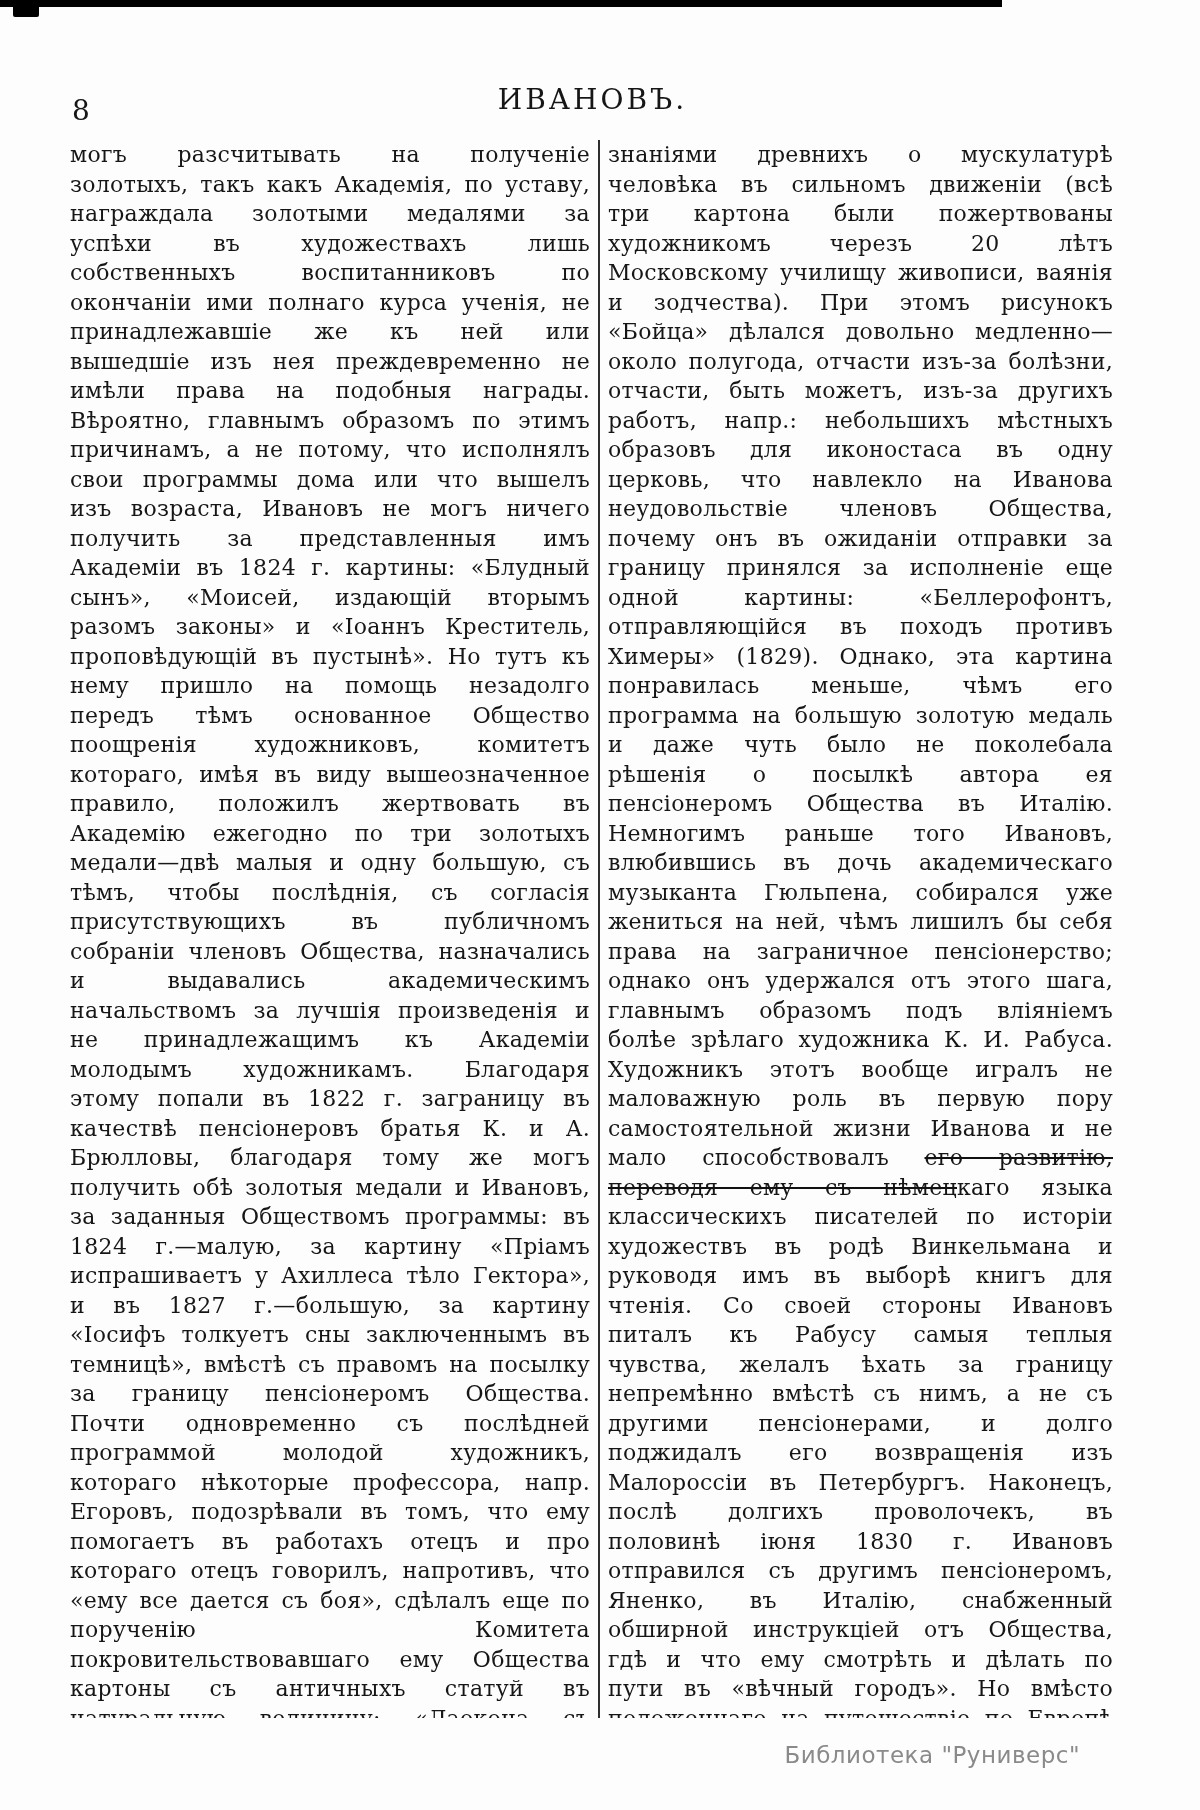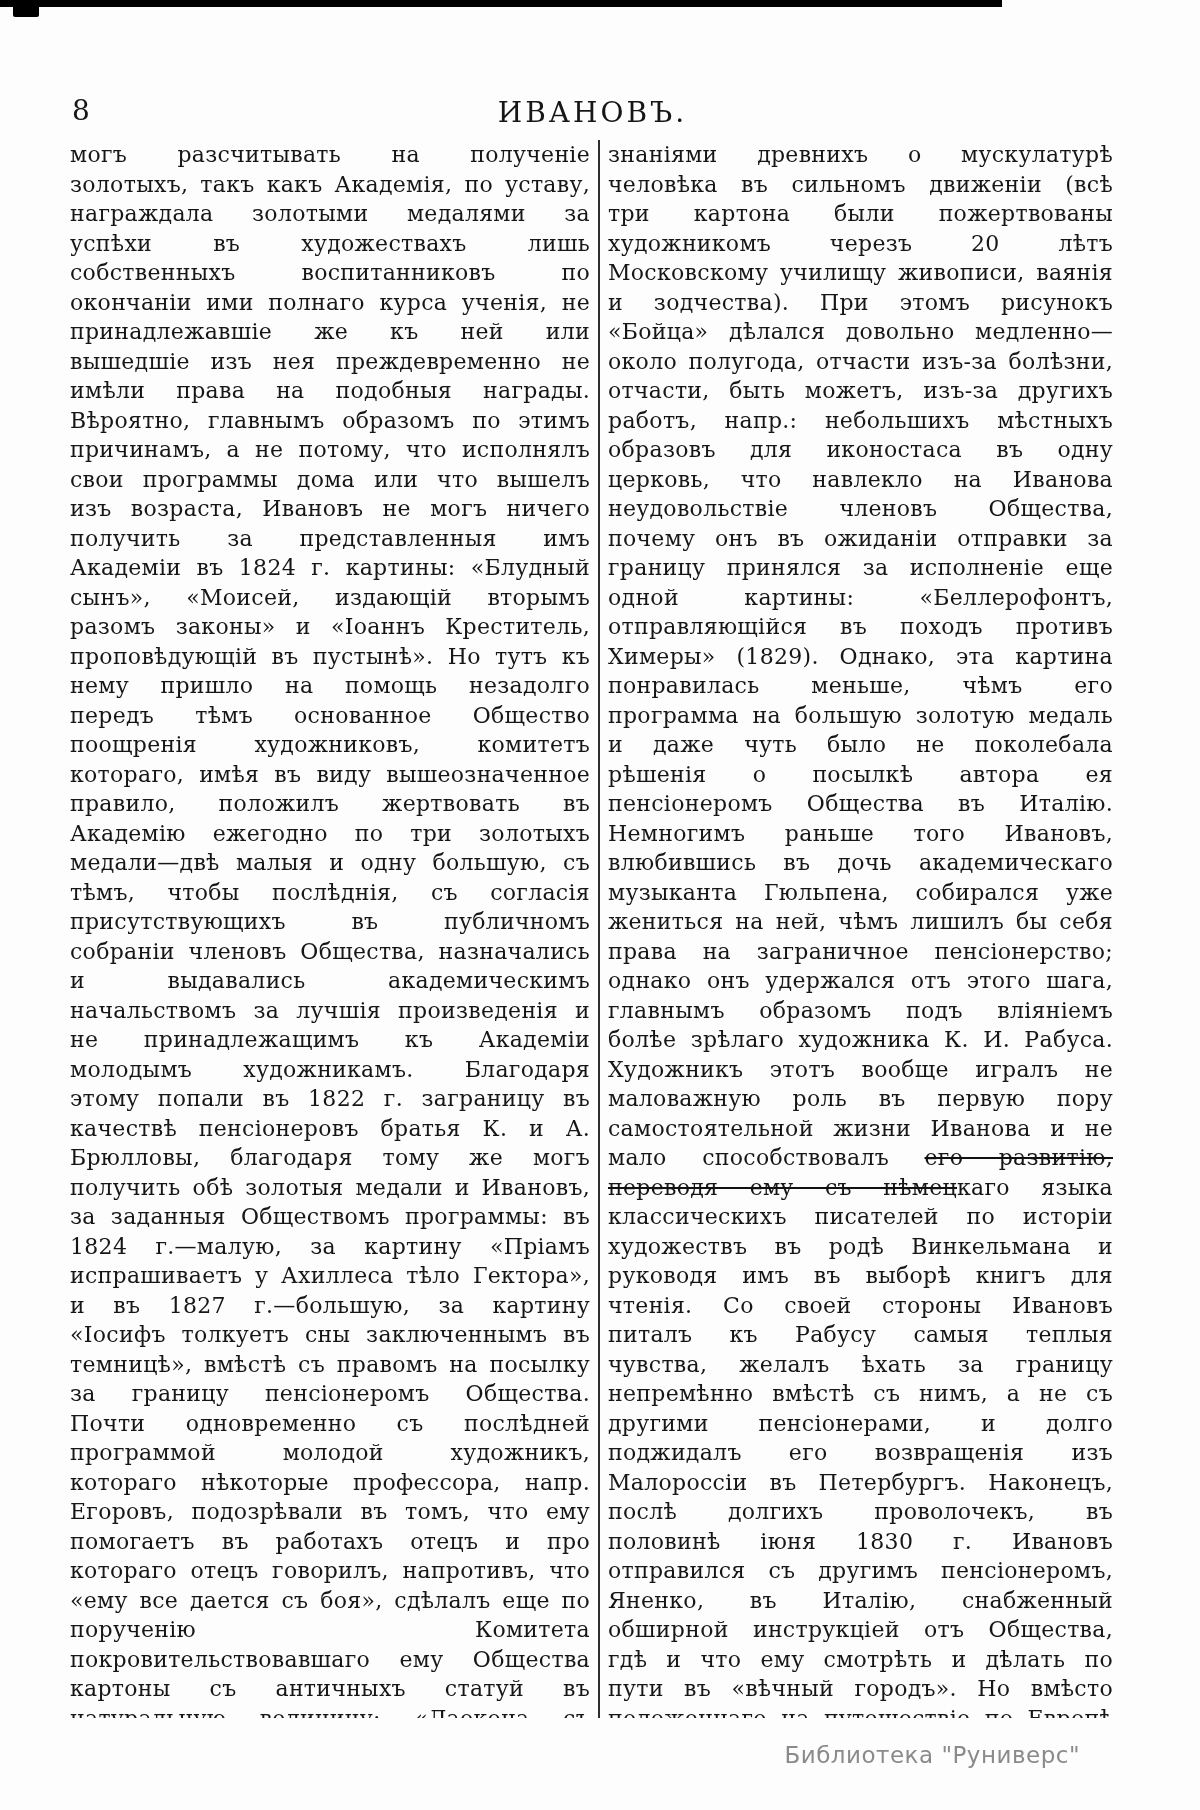--- a/index.html
+++ b/index.html
@@ -30,21 +30,21 @@
     border-radius: 2px;
   }
   .page-number {
     position: absolute;
     left: 72px; top: 94px;
     font-size: 28px;
     letter-spacing: 1px;
   }
   .running-head {
     position: absolute;
-    left: 70px; top: 96px;
+    left: 70px; top: 83px;
     width: 1045px;
     text-align: center;
     font-size: 28px;
     letter-spacing: 3px;
   }
   .text-block {
     position: absolute;
     left: 70px; top: 140px;
     width: 1045px;
     height: 1578px;

